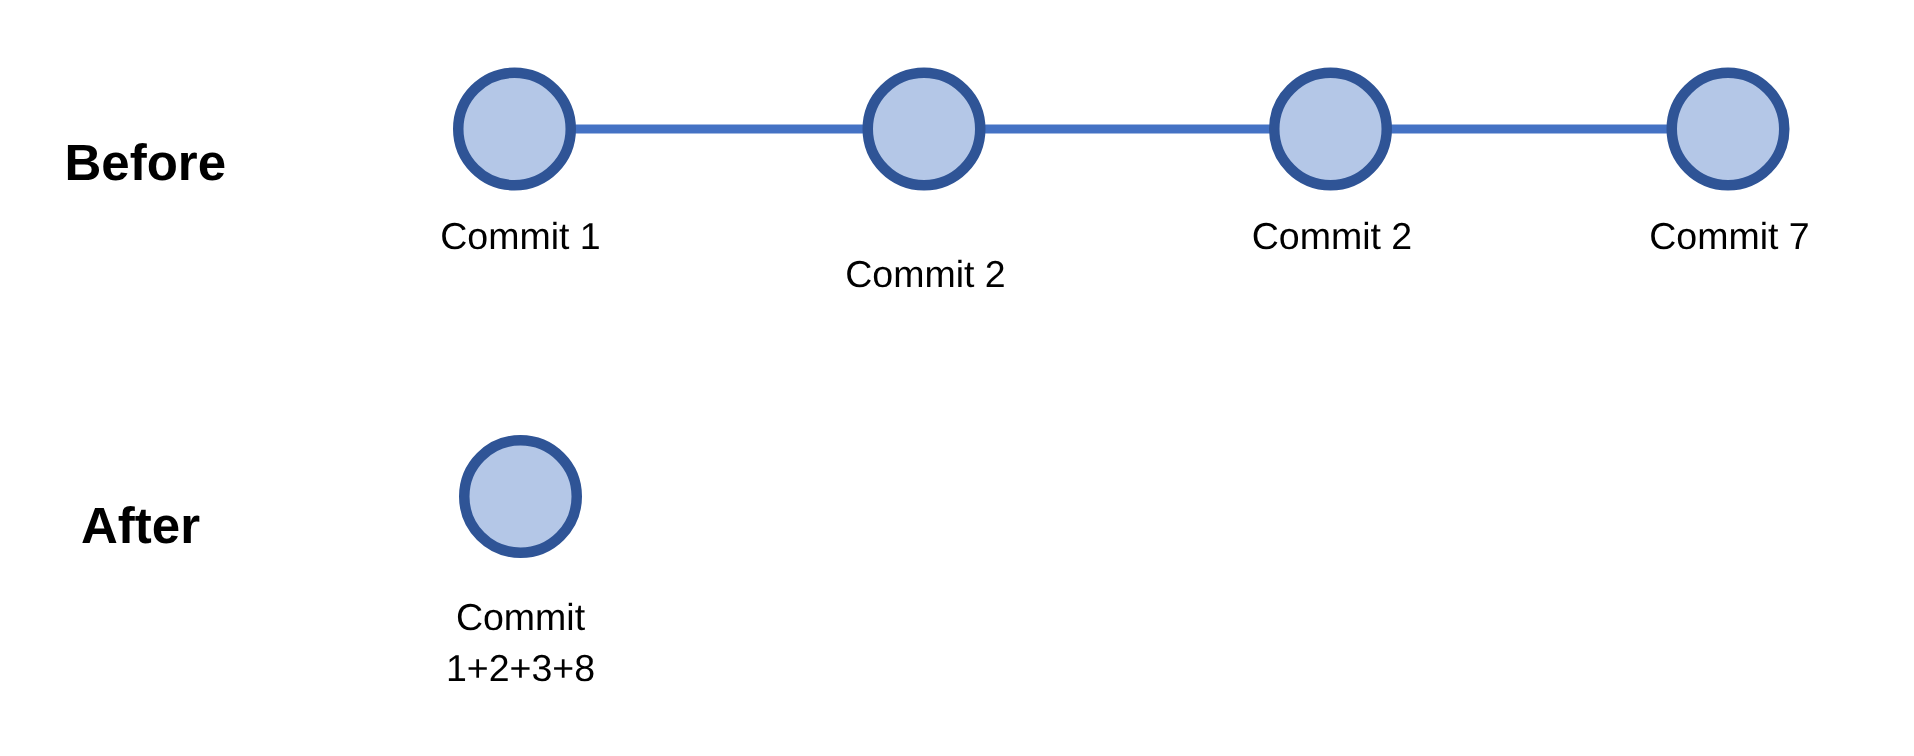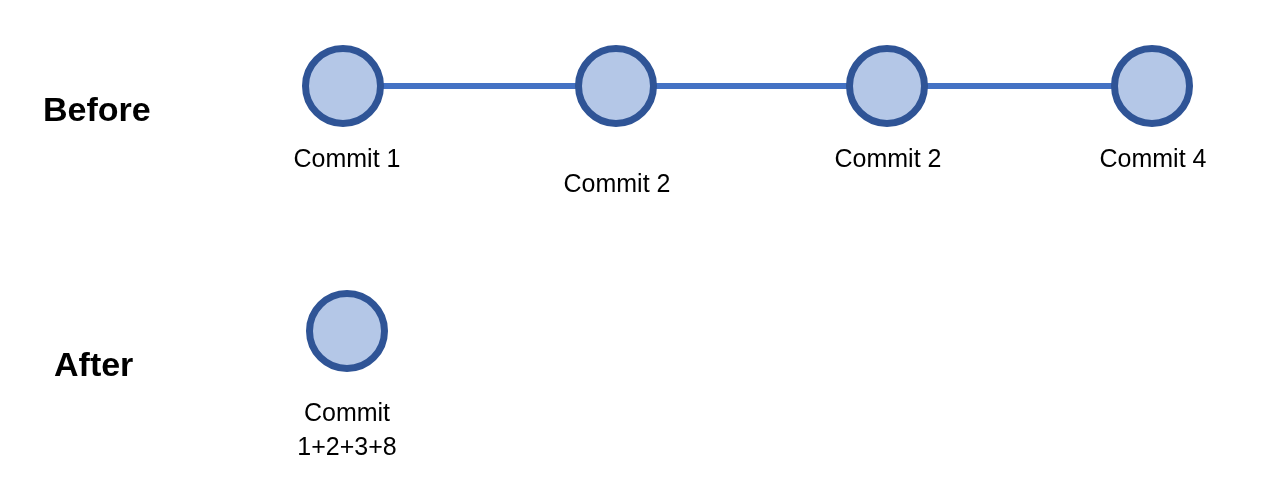--- a/index.html
+++ b/index.html
@@ -18,21 +18,21 @@
     text-decoration: underline;
   }
   .row-label {
     position: absolute;
     font-size: 34px;
     font-weight: 700;
     line-height: 1;
     white-space: nowrap;
   }
   .row-label.before { left: 43px; top: 92px; }
-  .row-label.after  { left: 54px; top: 347px; }
+  .row-label.after  { left: 54px; top: 334px; }
 
   .connector {
     position: absolute;
     left: 343px;
     top: 83px;
     width: 809px;
     height: 6px;
     background: var(--connector, #4472c4);
     border-radius: 3px;
   }
@@ -83,21 +83,21 @@
   <div class="connector"></div>
 
   <div class="commit-circle c1"></div>
   <div class="commit-circle c2"></div>
   <div class="commit-circle c3"></div>
   <div class="commit-circle c4"></div>
 
   <div class="node-label l1">Commit 1</div>
   <div class="node-label l2">Commit 2</div>
   <div class="node-label l3">Commit 2</div>
-  <div class="node-label l4">Commit 4</div>
+  <div class="node-label l4">Commit 7</div>
 
   <div class="row-label after">After</div>
 
   <div class="commit-circle c-after"></div>
 
   <div class="node-label multiline">
     <span>Commit</span>
     <span>1+2+3+8</span>
   </div>
 

